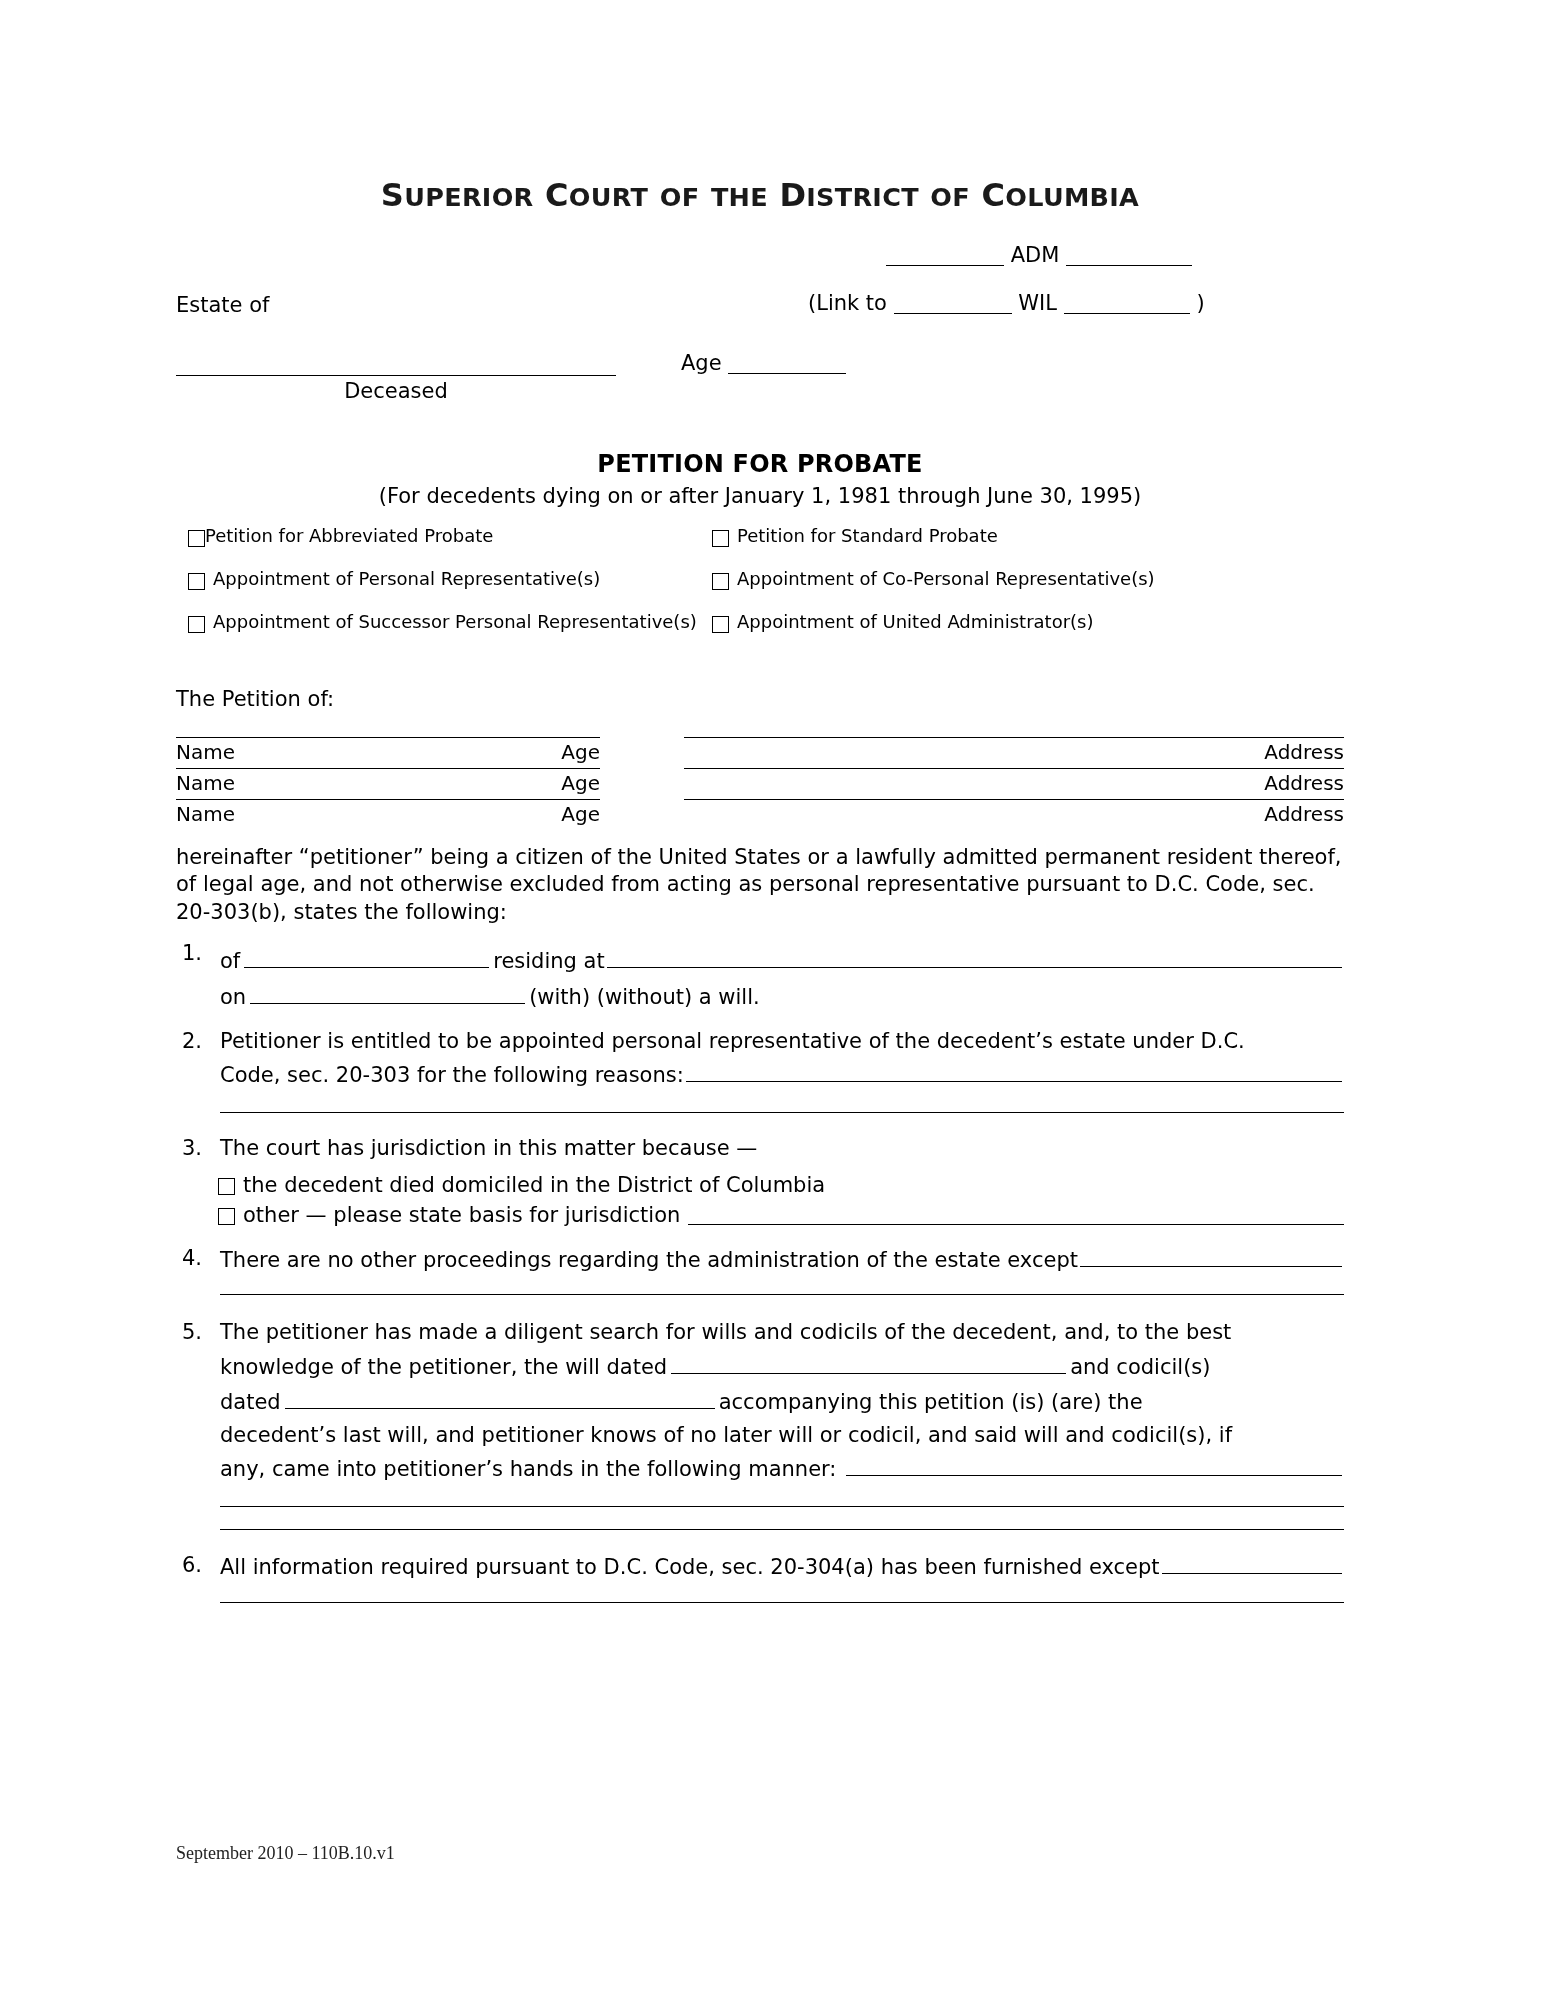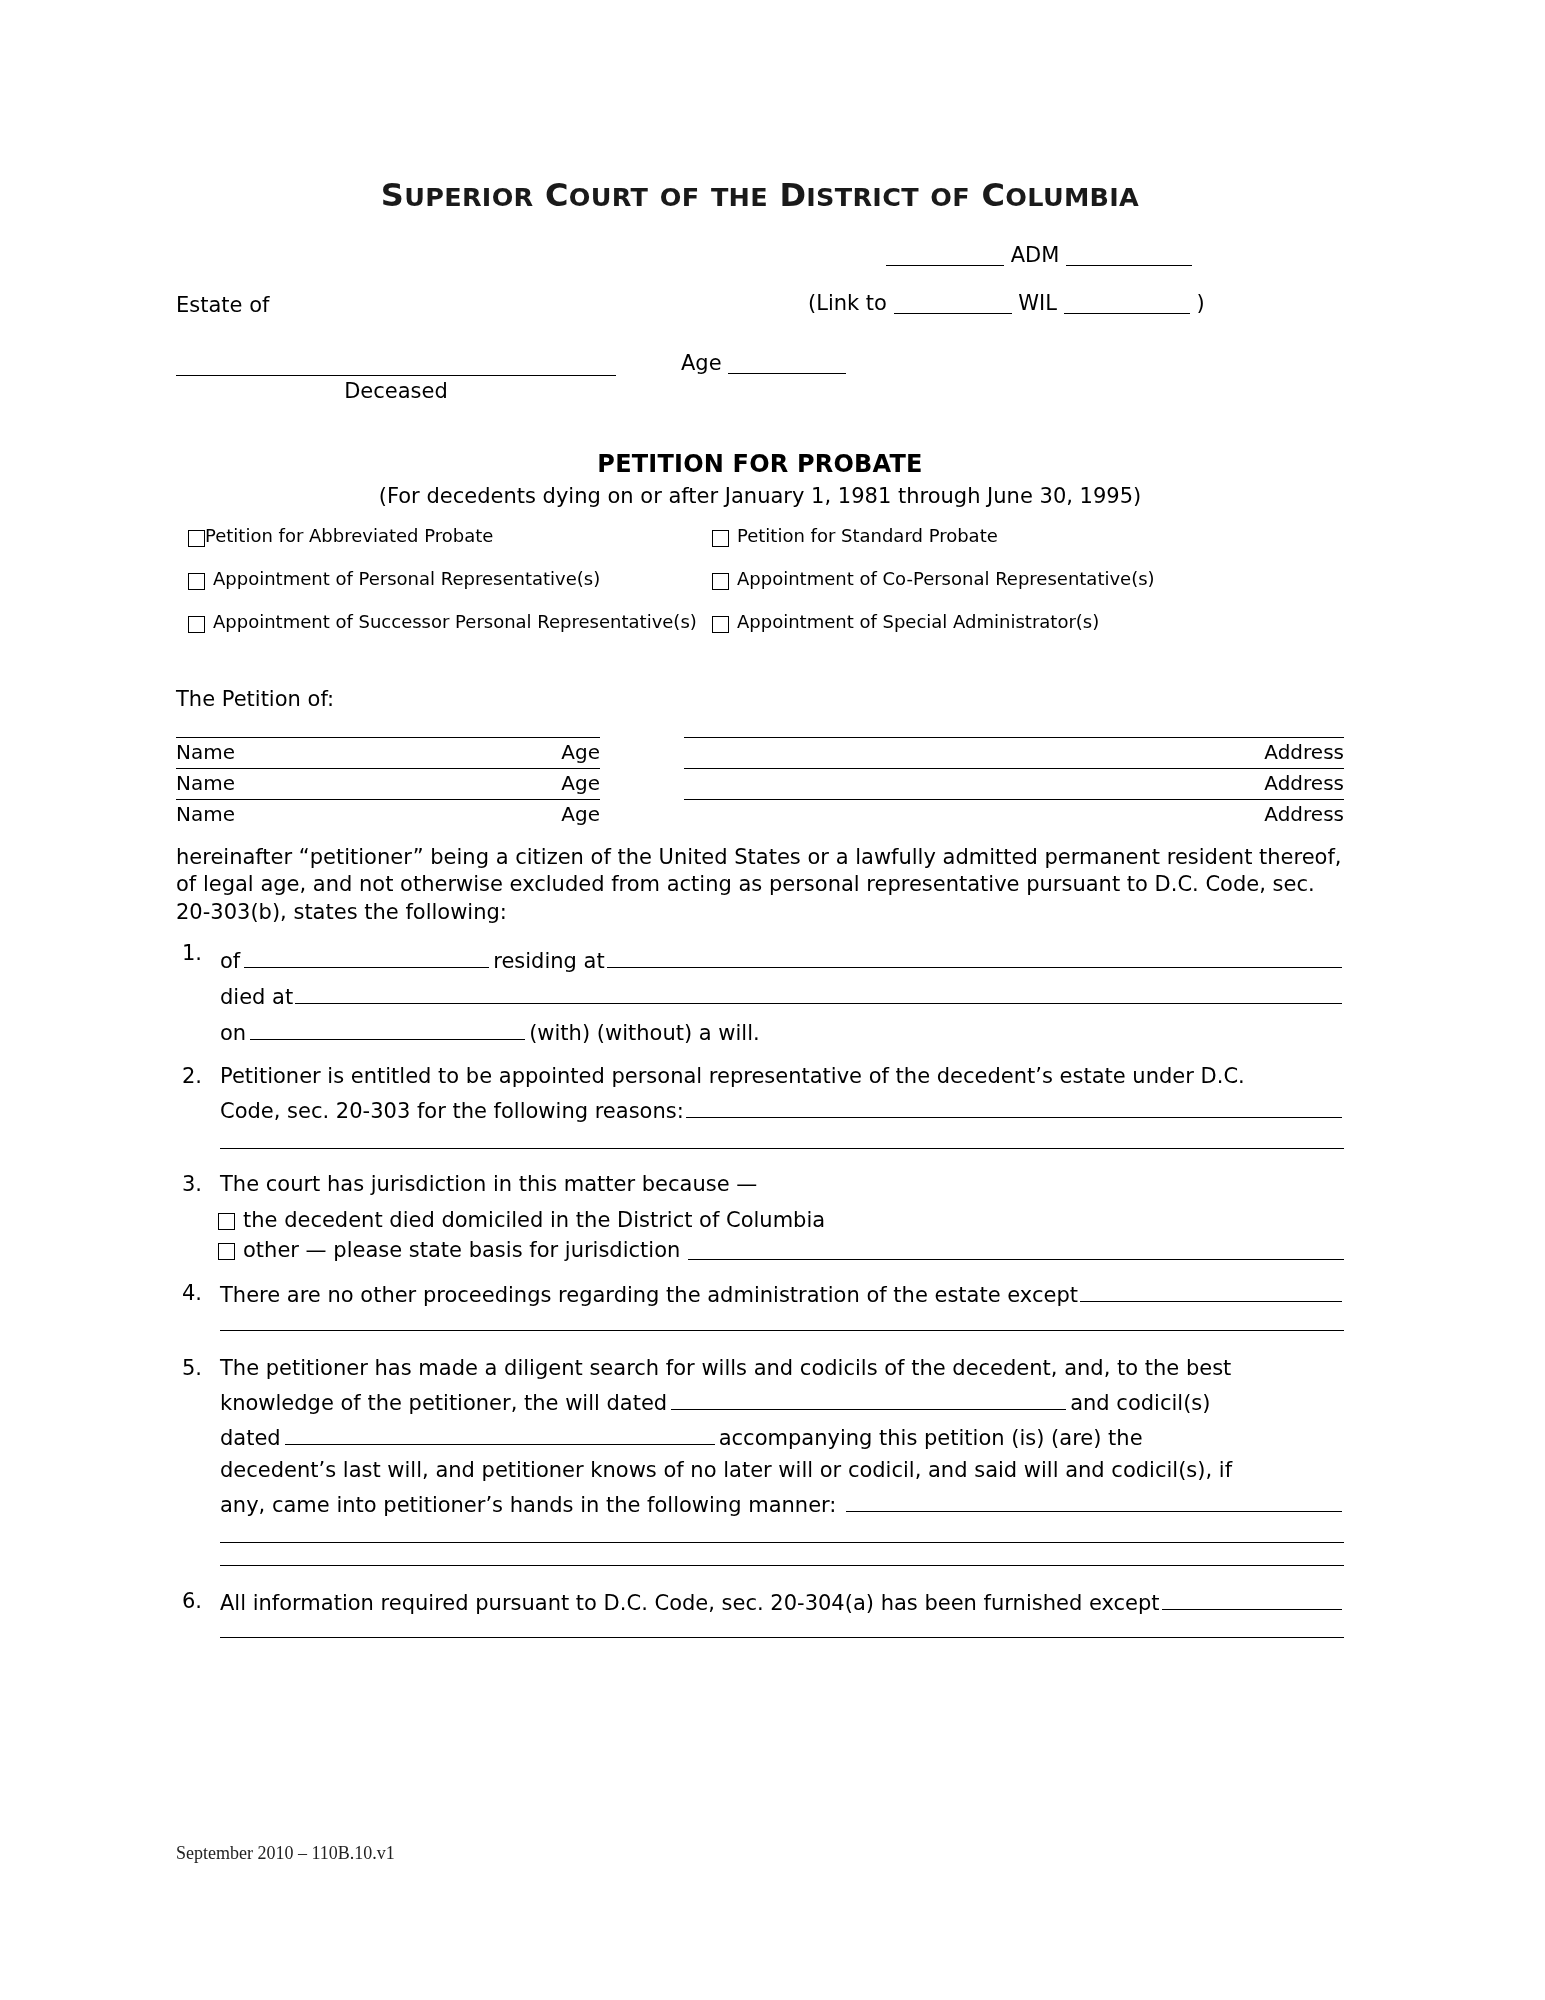--- a/index.html
+++ b/index.html
@@ -292,21 +292,21 @@
         </div>
       </div>
 
       <div class="cb-row">
         <div class="cb-col left">
           <span class="checkbox"></span>
           <span class="cb-label">Appointment of Successor Personal Representative(s)</span>
         </div>
         <div class="cb-col right">
           <span class="checkbox"></span>
-          <span class="cb-label">Appointment of Special Administrator(s)</span>
+          <span class="cb-label">Appointment of United Administrator(s)</span>
         </div>
       </div>
 
     </div>
 
     <div class="petition-of">The Petition of:</div>
 
     <div class="nameblock">
 
       <div class="name-row">
@@ -367,24 +367,20 @@
     <div class="item">
       <div class="num">1.</div>
       <div class="body">
         <div class="subrow" style="margin-top:6px;">
           <span class="lead">of</span>
           <span class="fixed" style="width:245px;"></span>
           <span class="lead">residing at</span>
           <span class="grow"></span>
         </div>
         <div class="subrow" style="margin-top:6px;">
-          <span class="lead">died at</span>
-          <span class="grow"></span>
-        </div>
-        <div class="subrow" style="margin-top:6px;">
           <span class="lead">on</span>
           <span class="fixed" style="width:275px;"></span>
           <span class="lead">(with) (without) a will.</span>
         </div>
       </div>
     </div>
 
     <div class="item" style="margin-top:16px;">
       <div class="num">2.</div>
       <div class="body">

